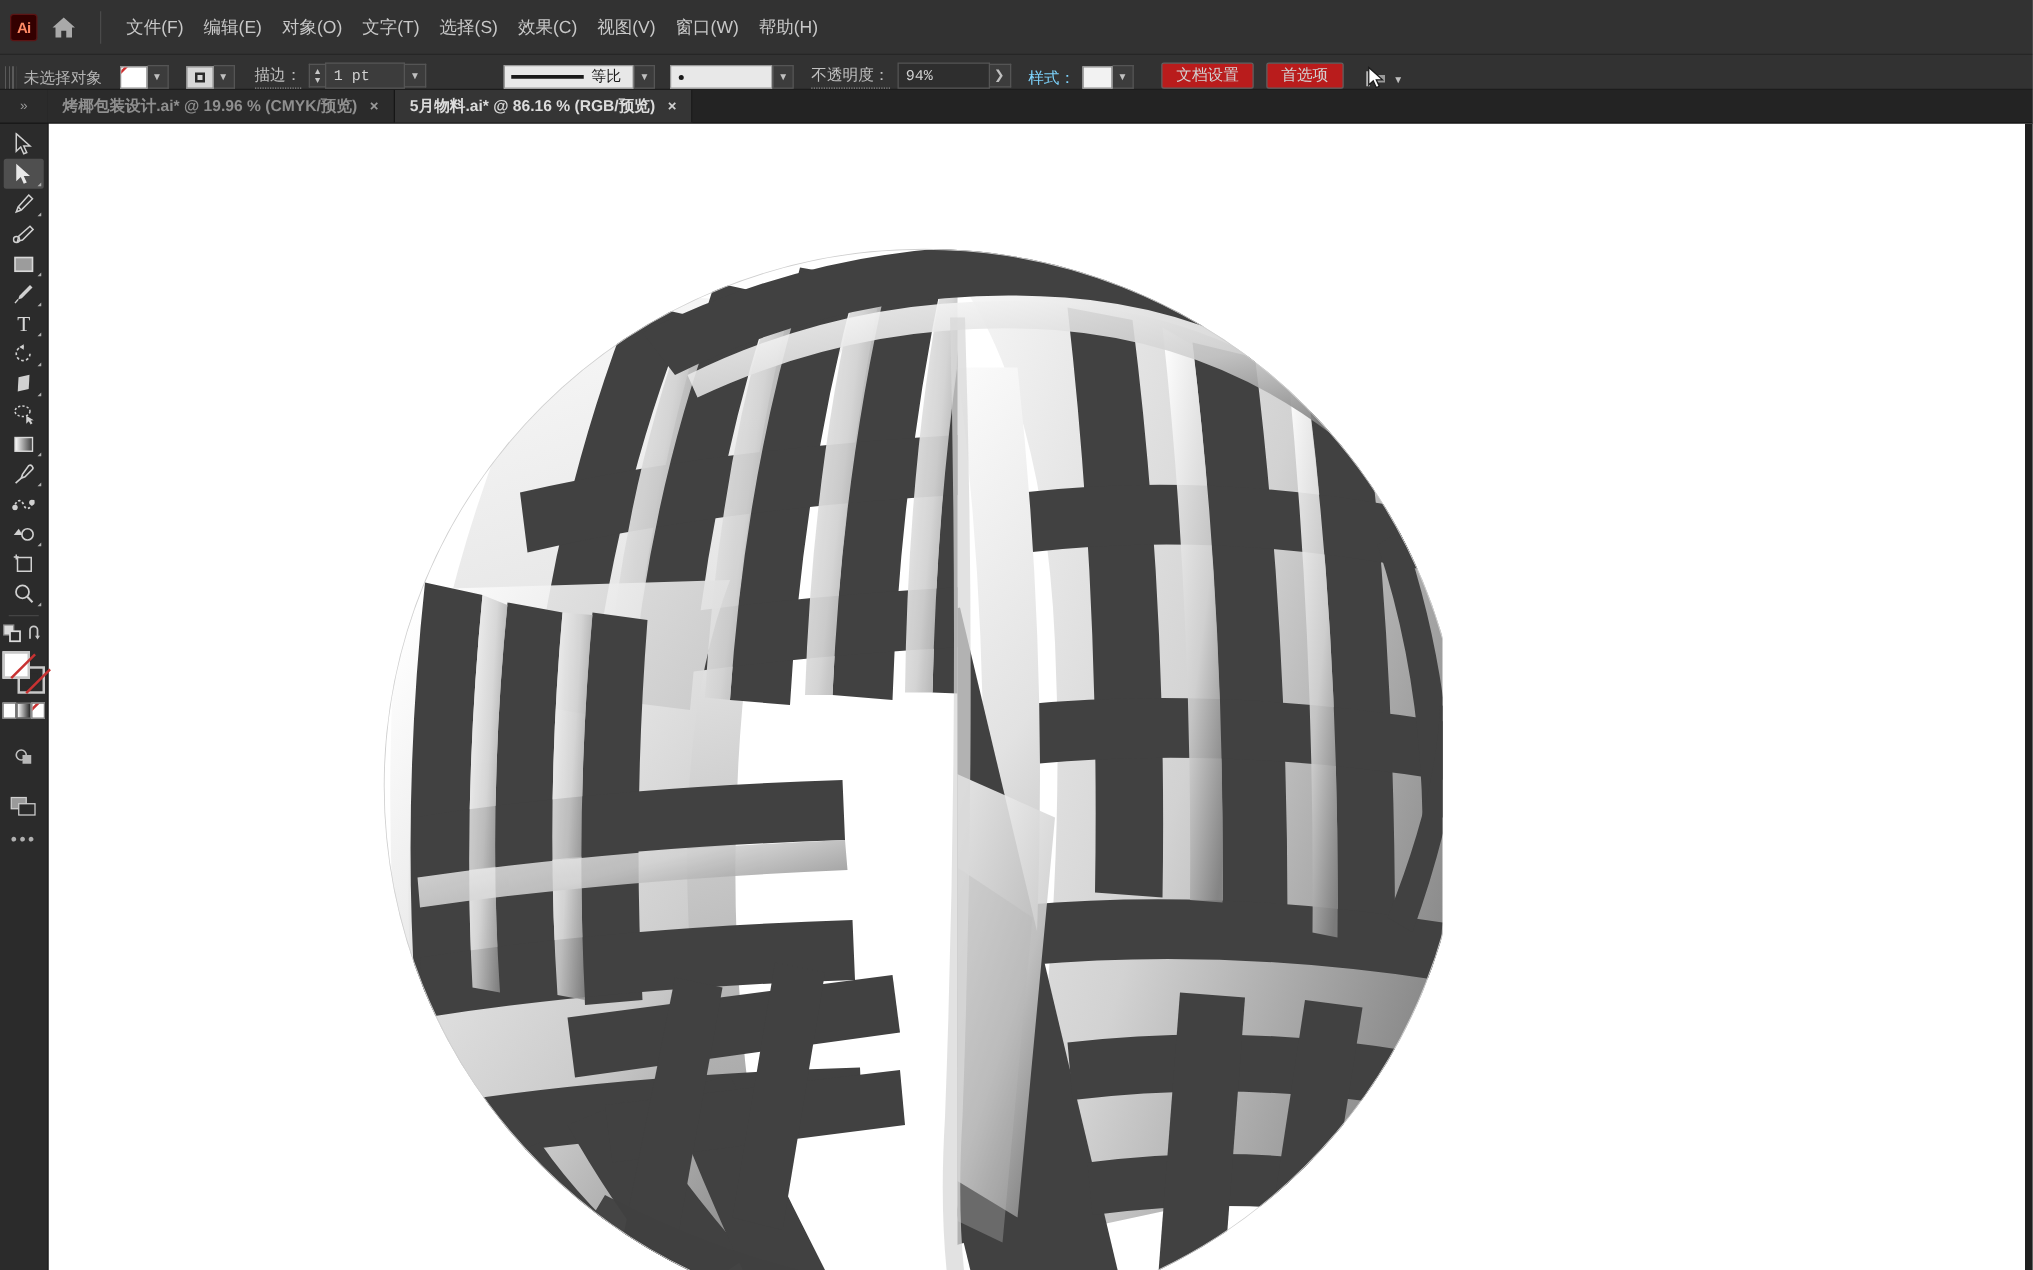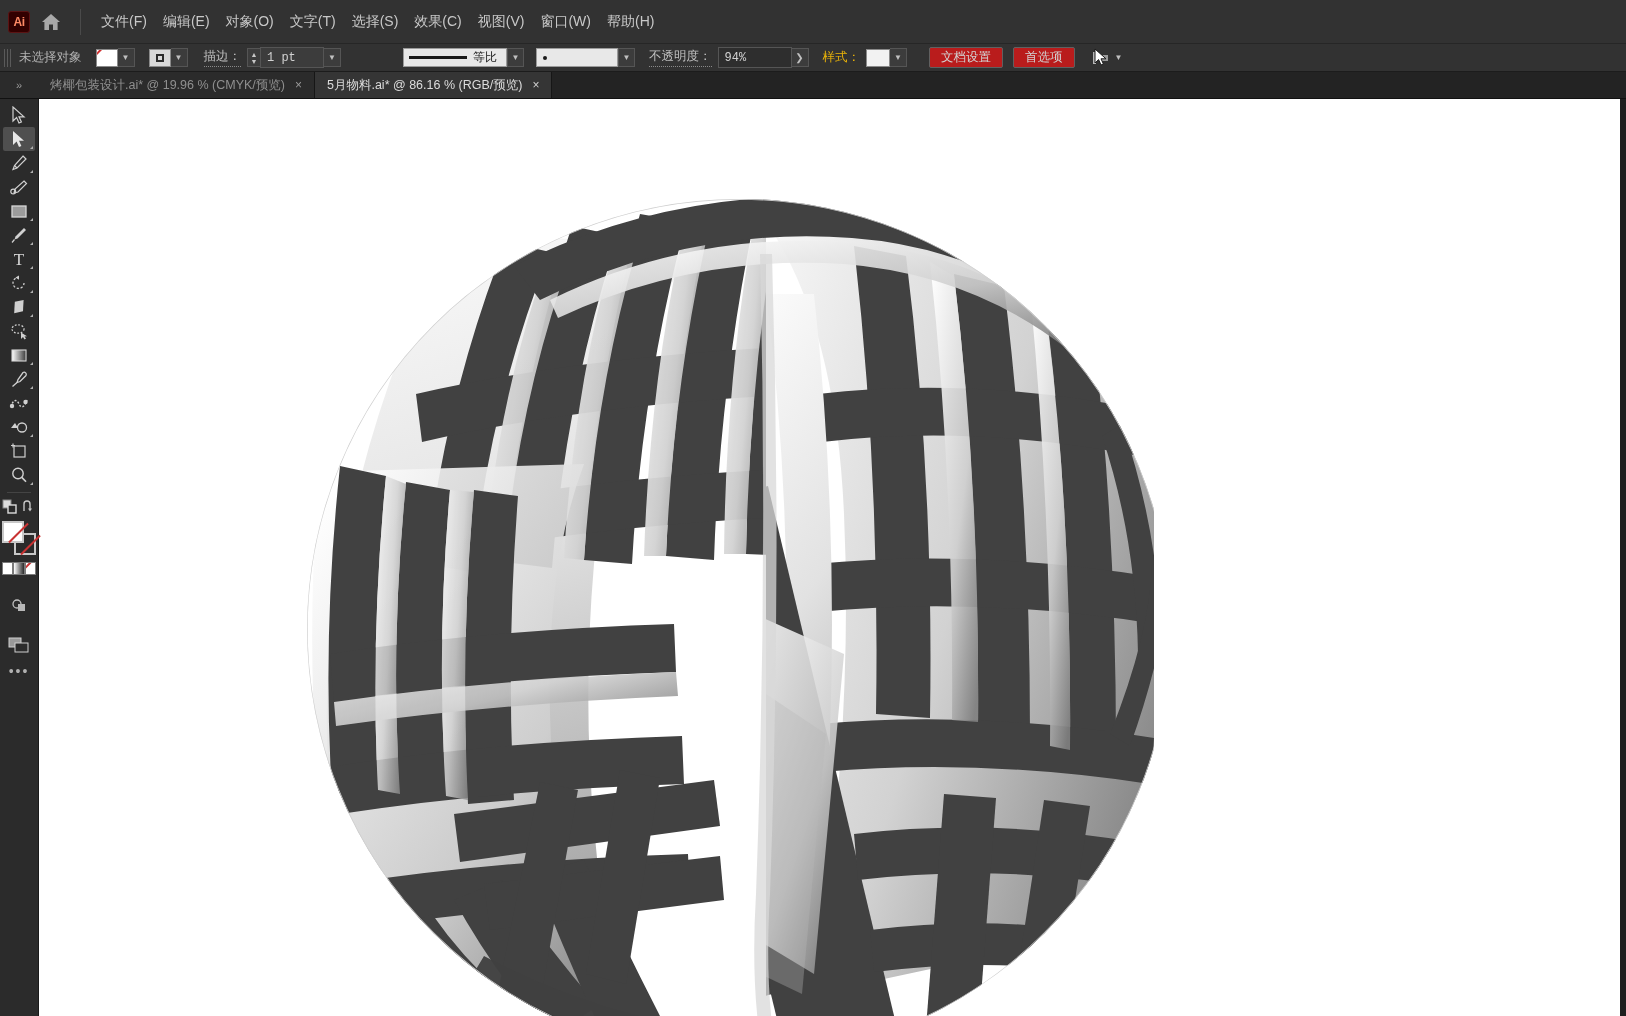--- a/index.html
+++ b/index.html
@@ -33,29 +33,29 @@
     width: 1px; height: 26px; background: #4a4a4a; margin-right: 12px;
   }
   .menu-item {
     color: #c8c8c8; font-size: 14px; padding: 4px 8px;
     white-space: nowrap; cursor: default;
   }
 
   
   .controlbar {
     position: absolute; left: 0; top: 44px; width: 1626px; height: 28px;
-    background: #323232; display: flex; align-items: center;
+    background: #323232; display: flex; align-items: flex-end;
     border-bottom: 1px solid #1c1c1c;
   }
   .grip {
     width: 9px; height: 18px; margin-left: 4px; margin-right: 6px;
     background-image: repeating-linear-gradient(to right, #5a5a5a 0 1px, transparent 1px 3px);
   }
   .cb-label { color: #b4b4b4; font-size: 12.5px; margin-right: 14px; white-space: nowrap; }
-  .cb-text  { color: #eab308; font-size: 12.5px; white-space: nowrap; }
+  .cb-text  { color: #7dd3fc; font-size: 12.5px; white-space: nowrap; }
   .cb-text-u { color: #c0c0c0; font-size: 12.5px; white-space: nowrap;
                border-bottom: 1px dotted #8a8a8a; padding-bottom: 1px; }
 
   .swatch-wrap { display: flex; align-items: center; margin-right: 4px; }
   .swatch {
     width: 22px; height: 18px; background: #ffffff;
     border: 1px solid #8a8a8a; position: relative; overflow: hidden;
   }
   .swatch.none::after {
     content: ""; position: absolute; left: -4px; top: 50%; width: 34px; height: 2px;
@@ -296,21 +296,21 @@
       <div style="color:#c0c0c0;font-size:8px;margin-left:4px;">▼</div>
 
       <svg width="14" height="19" viewBox="0 0 14 19" style="position:absolute;left:3px;top:-2px;">
         <path d="M1 1 L1 15 L4.6 11.6 L7 17 L9.4 16 L7 10.8 L12 10.8 Z" fill="#ffffff" stroke="#1a1a1a" stroke-width="1"></path>
       </svg>
     </div>
   </div>
 
   <div class="tabbar">
     <div class="panel-toggle">»</div>
-    <div id="tab-list" style="display:flex;">
+    <div id="tab-list" style="display:flex;font-weight:bold;">
         <div class="tab inactive">
           <span>烤椰包装设计.ai* @ 19.96 % (CMYK/预览)</span>
           <span class="close">×</span>
         </div>
         <div class="tab active">
           <span>5月物料.ai* @ 86.16 % (RGB/预览)</span>
           <span class="close">×</span>
         </div>
       </div>
   </div>

